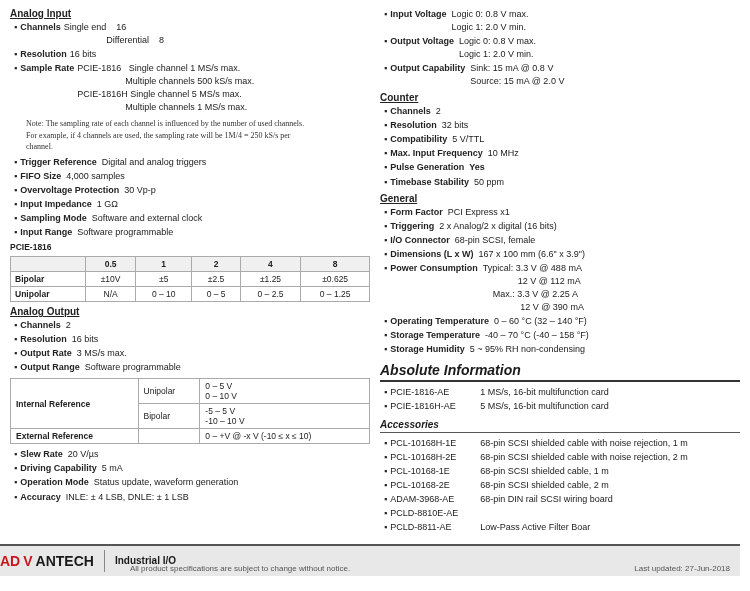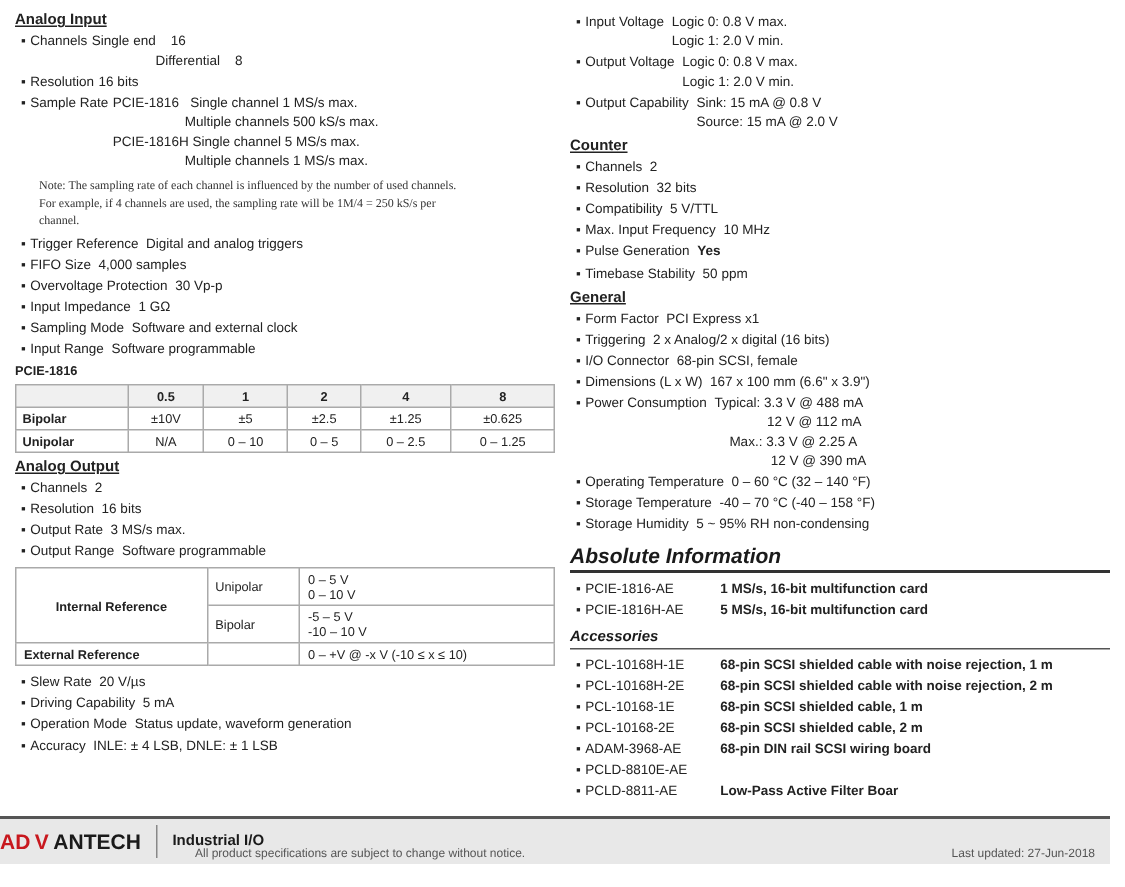--- a/index.html
+++ b/index.html
@@ -41,21 +41,21 @@
       margin-bottom: 1px;
       line-height: 1.45;
     }
 
     .bullet-list li .bullet {
       margin-right: 3px;
       flex-shrink: 0;
     }
 
     .bullet-list li .label {
-      font-weight: normal;
+      font-weight: bold;
       white-space: nowrap;
       margin-right: 3px;
       flex-shrink: 0;
     }
 
     .bullet-list li .value {
       font-weight: normal;
     }
 
     .note-text {
@@ -129,21 +129,21 @@
       flex-shrink: 0;
     }
 
     .ordering-list li .part-num {
       font-weight: normal;
       min-width: 90px;
       flex-shrink: 0;
     }
 
     .ordering-list li .part-desc {
-      font-weight: bold;
+      font-weight: normal;
     }
 
     .footer-bar {
       background: #e8e8e8;
       border-top: 2px solid #555;
       display: flex;
       align-items: center;
       padding: 4px 10px;
       margin-top: 8px;
       position: relative;
@@ -320,21 +320,21 @@
           <li>
             <span class="bullet">▪</span>
             <span class="label">Output Range</span>
             <span class="value" style="padding-left:2px;">Software programmable</span>
           </li>
         </ul>
 
         <table class="internal-ref-table">
           <tbody>
             <tr>
-              <td rowspan="2" style="font-weight:bold;text-align:center;">Internal Reference</td>
+              <td rowspan="2" style="font-weight:bold;">Internal Reference</td>
               <td>Unipolar</td>
               <td>0 – 5 V<br>0 – 10 V</td>
             </tr>
             <tr>
               <td>Bipolar</td>
               <td>-5 – 5 V<br>-10 – 10 V</td>
             </tr>
             <tr>
               <td style="font-weight:bold;">External Reference</td>
               <td></td>

